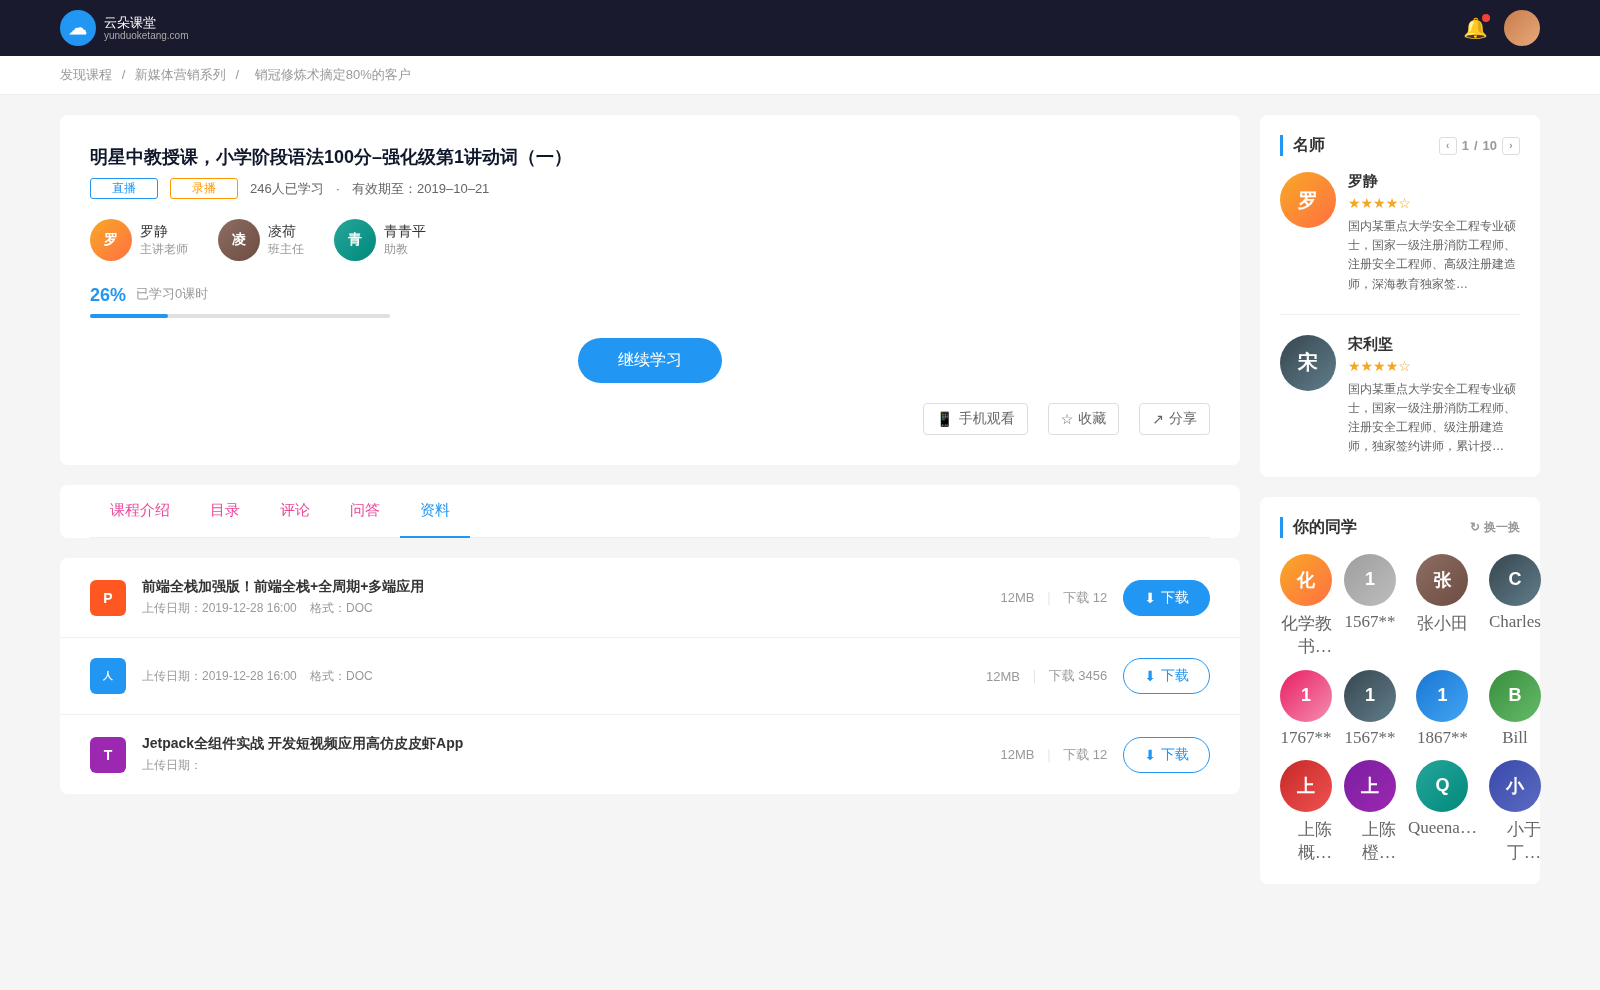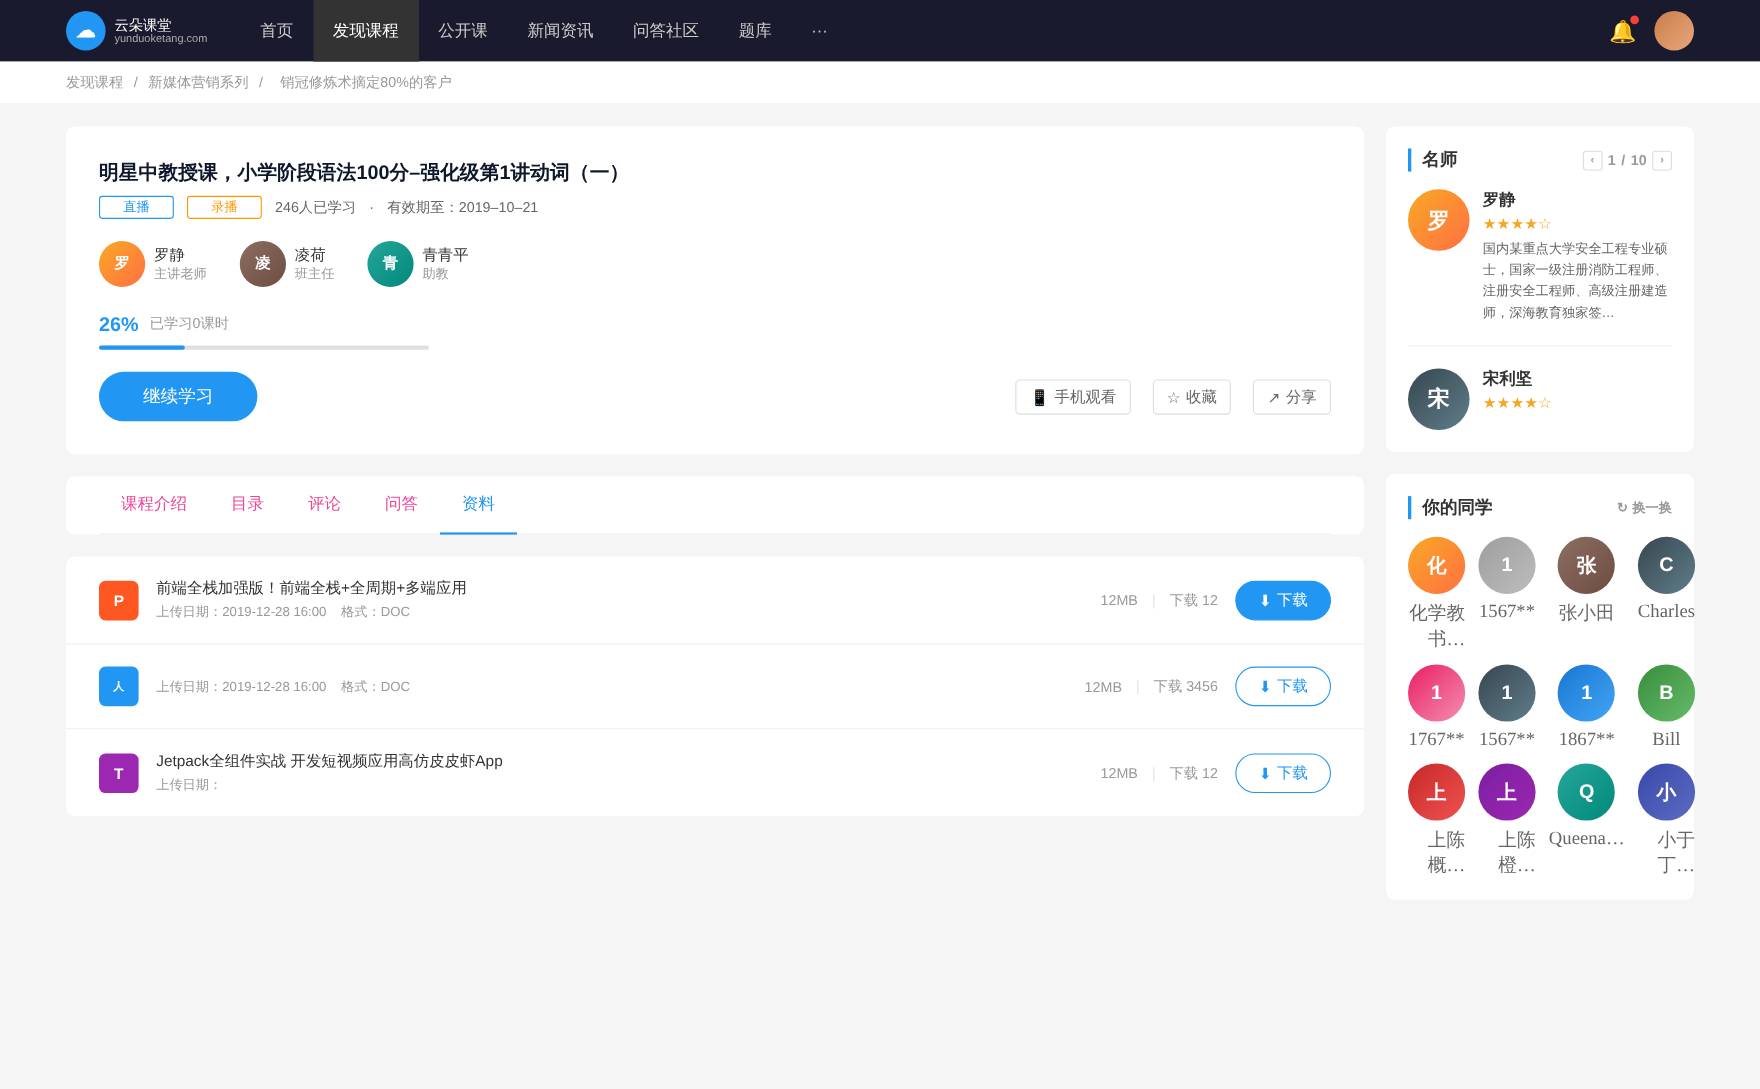--- a/index.html
+++ b/index.html
@@ -40,41 +40,41 @@
     .avatar-circle { width: 42px; height: 42px; border-radius: 50%; display: flex; align-items: center; justify-content: center; font-size: 16px; font-weight: bold; color: white; }
     .instructor-info { display: flex; flex-direction: column; }
     .instructor-name { font-size: 14px; color: #333; font-weight: 500; }
     .instructor-role { font-size: 12px; color: #999; }
     .progress-area { margin-bottom: 20px; }
     .progress-label { display: flex; align-items: flex-start; gap: 10px; margin-bottom: 8px; }
     .progress-pct { font-size: 18px; font-weight: bold; color: #2196F3; }
     .progress-sub { font-size: 13px; color: #999; }
     .progress-bar-bg { height: 4px; background: #e0e0e0; border-radius: 2px; width: 300px; }
     .progress-bar-fill { height: 4px; background: #2196F3; border-radius: 2px; }
-    .action-row { display: flex; align-items: center; gap: 20px; }
+    .action-row { display: flex; align-items: center; gap: 20px; flex-direction: column; }
     .btn-continue { background: #2196F3; color: white; border: none; border-radius: 24px; padding: 12px 40px; font-size: 16px; cursor: pointer; font-weight: 500; }
     .action-links { display: flex; align-items: center; gap: 20px; margin-left: auto; }
     .action-link { display: flex; align-items: center; gap: 5px; color: #666; cursor: pointer; font-size: 14px; border: 1px solid #ddd; border-radius: 4px; padding: 6px 12px; }
 
     
     .tabs-card { background: white; border-radius: 8px; padding: 0 30px; margin-bottom: 20px; }
     .tabs { display: flex; gap: 0; border-bottom: 1px solid #eee; }
     .tab { padding: 16px 20px; cursor: pointer; font-size: 15px; color: #ec4899; border-bottom: 2px solid transparent; margin-bottom: -1px; }
     .tab.active { color: #2196F3; border-bottom-color: #2196F3; font-weight: 500; }
 
     
     .files-card { background: white; border-radius: 8px; padding: 0; overflow: hidden; }
     .file-item { display: flex; align-items: center; gap: 16px; padding: 20px 30px; border-bottom: 1px solid #f0f0f0; }
     .file-item:last-child { border-bottom: none; }
     .file-icon { width: 36px; height: 36px; border-radius: 6px; display: flex; align-items: center; justify-content: center; font-size: 14px; font-weight: bold; color: white; flex-shrink: 0; }
     .file-icon.p { background: #ff5722; }
     .file-icon.u { background: #2196F3; }
     .file-icon.t { background: #9c27b0; }
     .file-info { flex: 1; min-width: 0; }
-    .file-name { font-size: 14px; color: #333; font-weight: 400; margin-bottom: 4px; }
+    .file-name { font-size: 14px; color: #333; font-weight: 700; margin-bottom: 4px; }
     .file-meta { font-size: 12px; color: #999; }
     .file-stats { display: flex; align-items: center; gap: 8px; color: #999; font-size: 13px; white-space: nowrap; }
     .file-sep { color: #ddd; }
     .btn-download { background: white; border: 1px solid #2196F3; color: #2196F3; border-radius: 20px; padding: 8px 20px; font-size: 14px; cursor: pointer; display: flex; align-items: center; gap: 5px; white-space: nowrap; }
     .btn-download-filled { background: #2196F3; border: 1px solid #2196F3; color: white; border-radius: 20px; padding: 8px 20px; font-size: 14px; cursor: pointer; display: flex; align-items: center; gap: 5px; white-space: nowrap; }
 
     
     .sidebar-card { background: white; border-radius: 8px; padding: 20px; margin-bottom: 20px; }
     .sidebar-title { font-size: 16px; font-weight: bold; color: #333; border-left: 3px solid #2196F3; padding-left: 10px; margin-bottom: 16px; display: flex; align-items: center; justify-content: space-between; }
     .sidebar-title-text { display: flex; align-items: center; gap: 8px; }
@@ -113,29 +113,20 @@
 <body>
 
 <nav class="navbar">
   <div class="logo-area">
     <div class="logo-icon">☁</div>
     <div>
       <div class="logo-text">云朵课堂</div>
       <div class="logo-sub">yunduoketang.com</div>
     </div>
   </div>
-  <div class="nav-items">
-    <a class="nav-item">首页</a>
-    <a class="nav-item active">发现课程</a>
-    <a class="nav-item">公开课</a>
-    <a class="nav-item">新闻资讯</a>
-    <a class="nav-item">问答社区</a>
-    <a class="nav-item">题库</a>
-    <a class="nav-item">···</a>
-  </div>
   <div class="nav-right">
     <div class="nav-bell">
       🔔
       <span class="dot"></span>
     </div>
     <div class="avatar-placeholder"></div>
   </div>
 </nav>
 
 <div class="breadcrumb">
@@ -309,20 +300,21 @@
           <div class="stars">★★★★☆</div>
           <div class="teacher-desc">国内某重点大学安全工程专业硕士，国家一级注册消防工程师、注册安全工程师、高级注册建造师，深海教育独家签…</div>
         </div>
       </div>
 
       <div class="teacher-item">
         <div class="teacher-avatar-circle av-dark">宋</div>
         <div class="teacher-info">
           <div class="teacher-name">宋利坚</div>
           <div class="stars">★★★★☆</div>
+          <div class="teacher-desc">国内某重点大学安全工程专业硕士，国家一级注册消防工程师、注册安全工程师、级注册建造师，独家签约讲师，累计授…</div>
         </div>
       </div>
     </div>
 
     <div class="sidebar-card">
       <div class="classmates-title">
         <span>你的同学</span>
         <div class="refresh-btn">
           <span>↻</span>
           <span>换一换</span>

